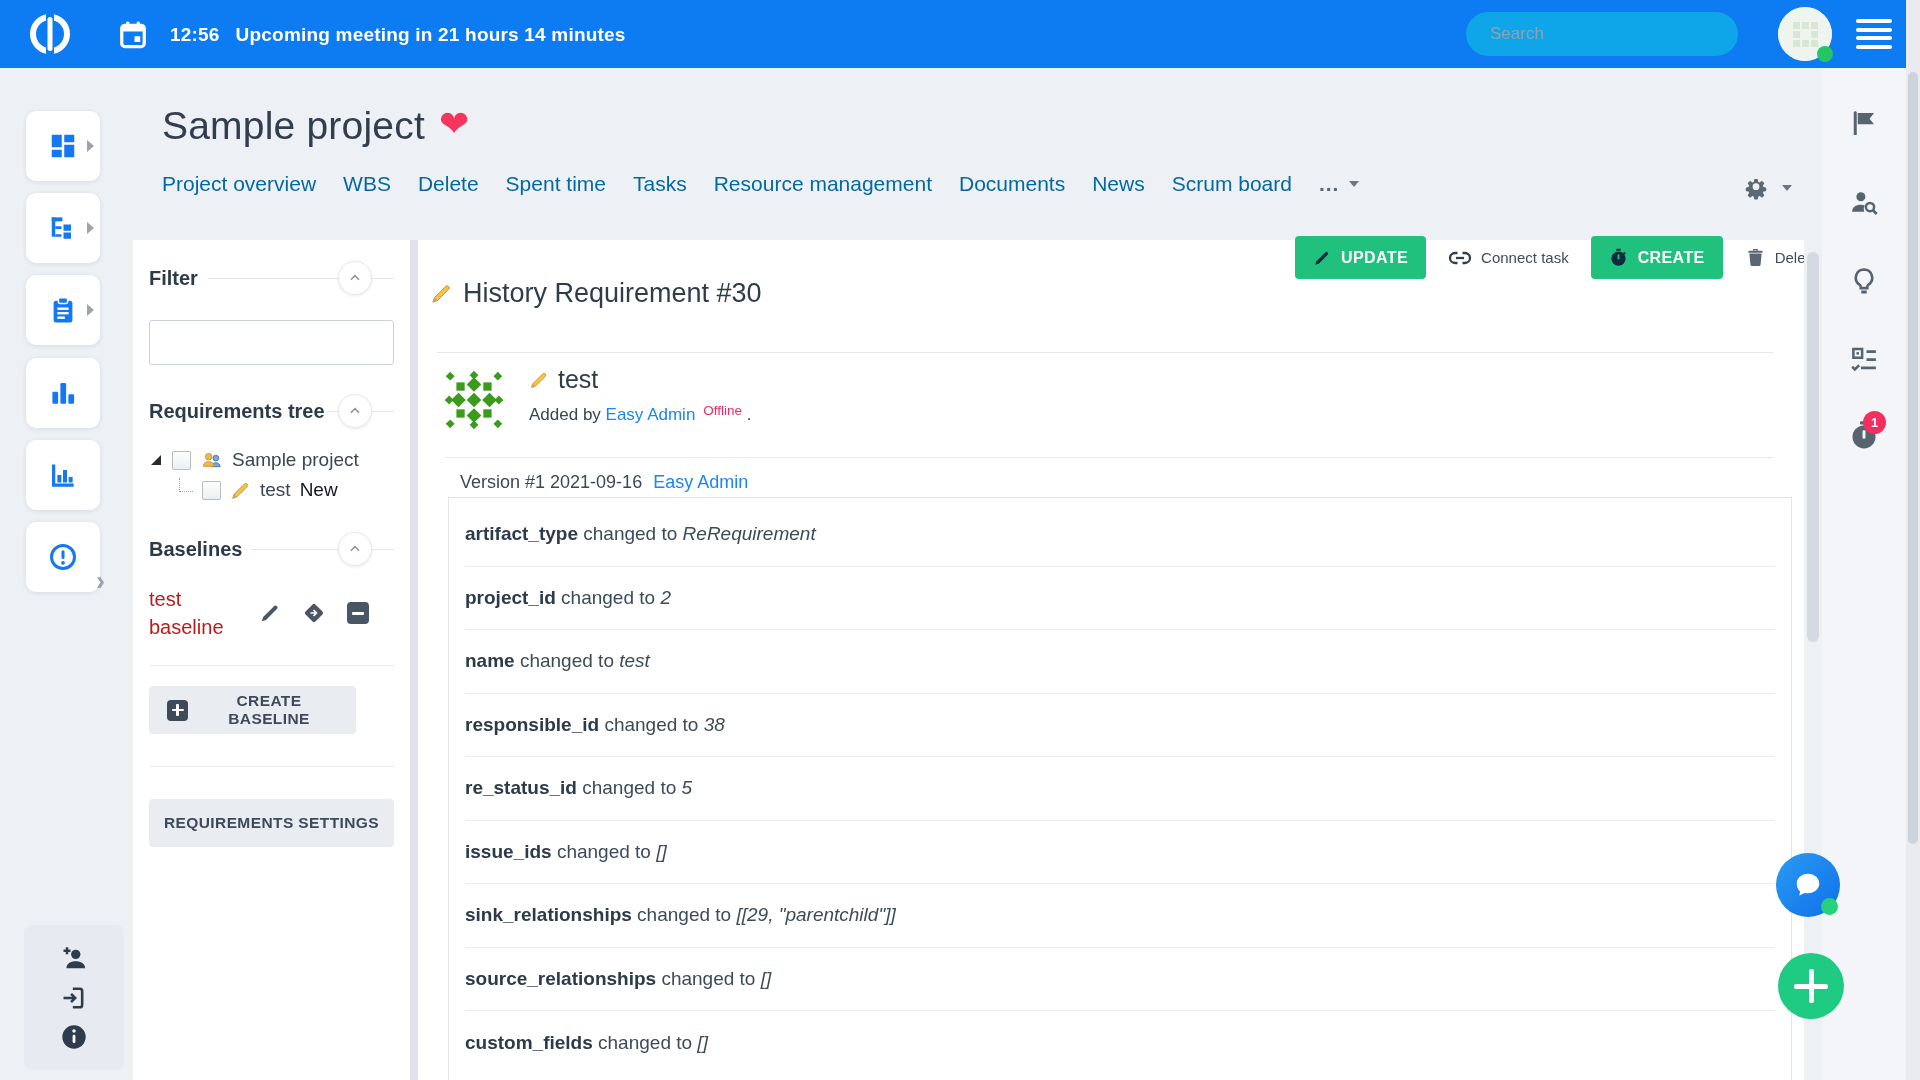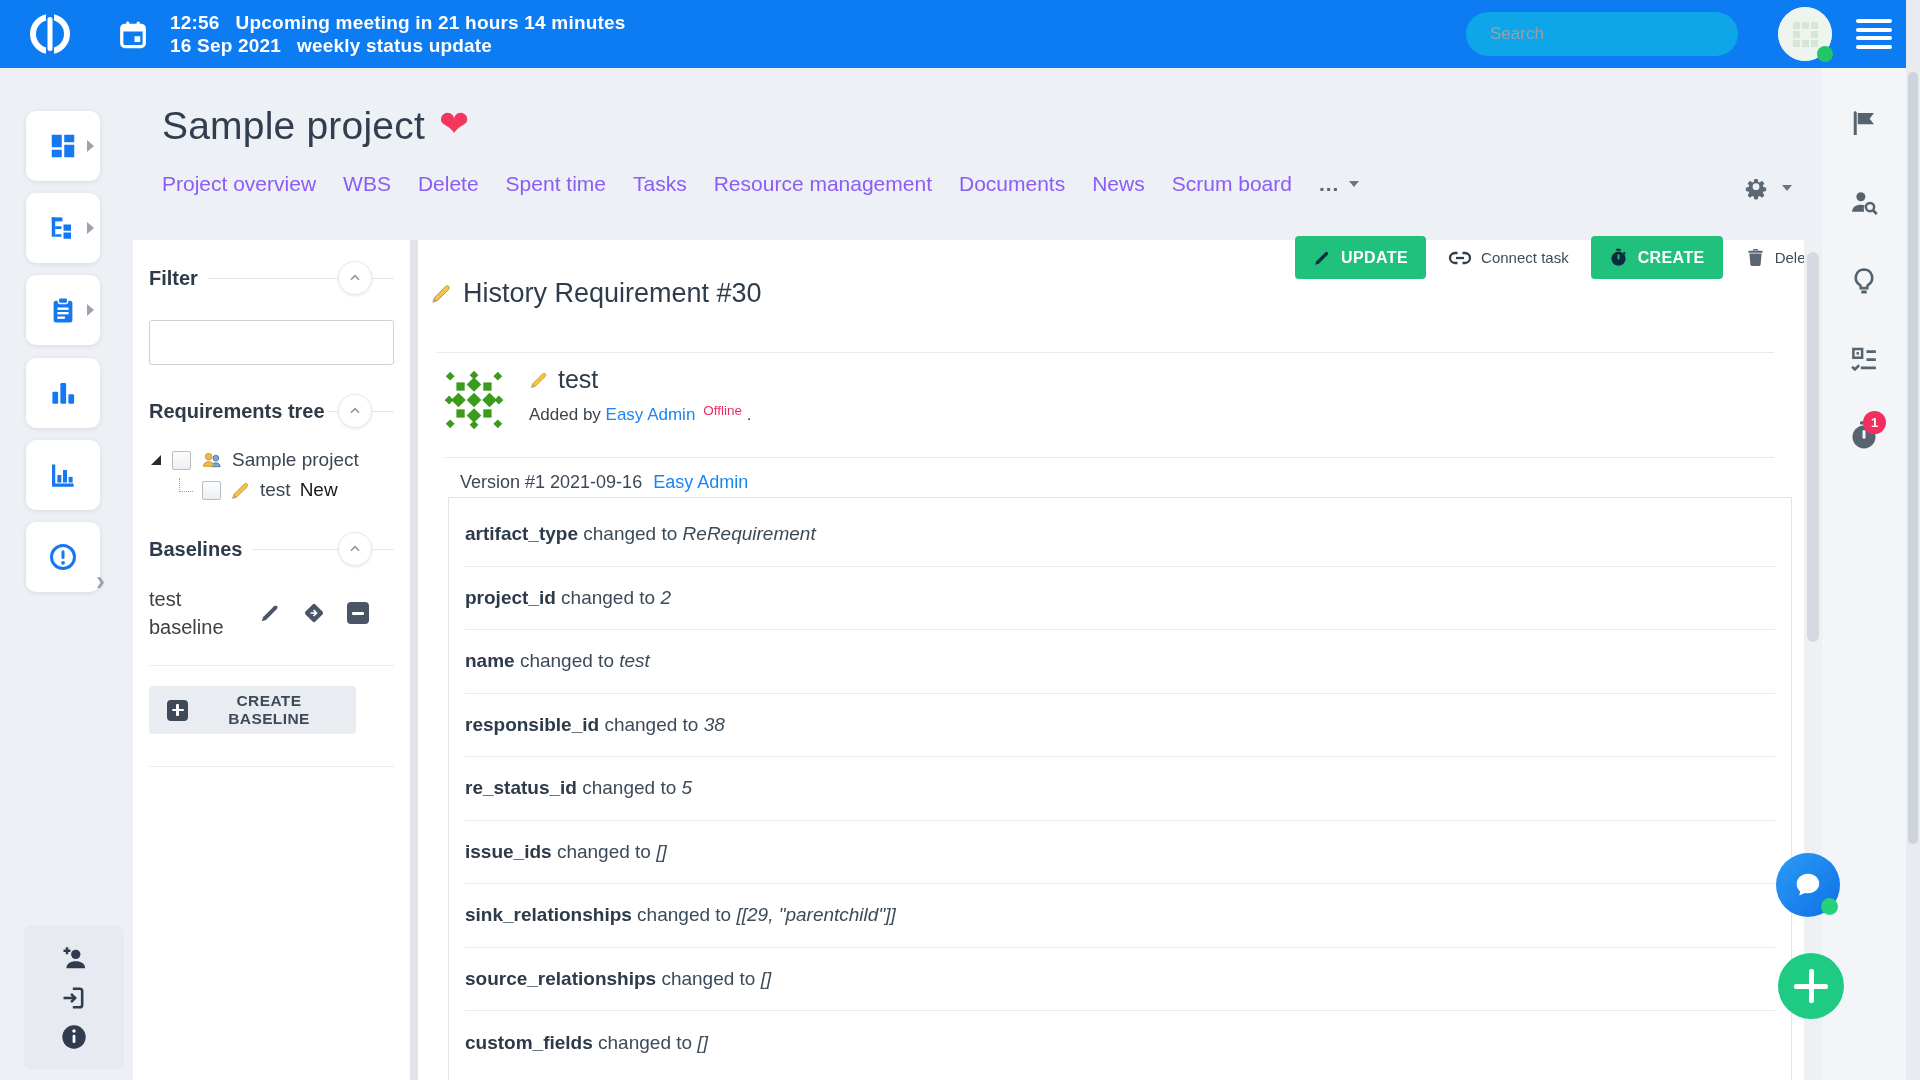--- a/index.html
+++ b/index.html
@@ -30,21 +30,21 @@
   .railcard .caret { position:absolute; right:6px; top:50%; margin-top:-6px; width:0; height:0; border-left:7px solid #9aa3ae; border-top:6px solid transparent; border-bottom:6px solid transparent; }
   .rail-expand { position:absolute; left:96px; top:498px; font-size:27px; font-weight:700; color:#9aa3ae; cursor:pointer; user-select:none; }
   .railbottom { position:absolute; left:24px; top:857px; width:100px; height:145px; background:#e7eaf0; border-radius:8px; display:flex; flex-direction:column; align-items:center; justify-content:space-around; padding:14px 0; }
   .railbottom { top:auto; bottom:10px; }
   .railbottom .rbic { width:28px; height:28px; cursor:pointer; }
 
   
   .ptitle { position:absolute; left:162px; top:104px; font-size:39px; font-weight:500; color:#323e4f; letter-spacing:.2px; display:flex; align-items:center; gap:14px; }
   .ptitle .heart { color:#f5365c; font-size:36px; line-height:1; transform:translateY(-2px); font-family:"DejaVu Sans",sans-serif; }
   .ptabs { position:absolute; left:162px; top:172px; display:flex; align-items:center; gap:27px; font-size:21px; color:#5c6874; white-space:nowrap; }
-  .ptabs a { color:#8b5cf6; text-decoration:none; cursor:pointer; }
+  .ptabs a { color:#0369a1; text-decoration:none; cursor:pointer; }
   .tab-more { display:flex; align-items:center; gap:10px; cursor:pointer; font-weight:700; letter-spacing:1px; }
   .caret-down { width:0; height:0; border-top:6px solid #6b7682; border-left:5px solid transparent; border-right:5px solid transparent; display:inline-block; }
   .pgear { position:absolute; top:176px; left:1744px; display:flex; align-items:center; gap:14px; cursor:pointer; }
 
   
   .lpanel { position:absolute; left:133px; top:240px; width:277px; bottom:0; background:#fff; padding:16px 16px 0 16px; }
   .sechead { display:flex; align-items:center; margin-top:4px; height:36px; }
   .sechead .st { font-size:20px; font-weight:700; color:#2c3a49; white-space:nowrap; }
   .sechead .ln { flex:1; height:1px; background:#e3e7eb; margin:0 0 0 10px; }
   .sechead .ln2 { width:22px; height:1px; background:#e3e7eb; }
@@ -52,21 +52,21 @@
   .filter-input { margin-top:24px; width:245px; height:45px; border:1px solid #ccd2d9; border-radius:3px; background:#fff; font-size:17px; padding:0 10px; outline:none; }
   .tree { margin-top:16px; font-size:19px; color:#3a4653; }
   .trow { display:flex; align-items:center; gap:9px; height:30px; }
   .trow.child { margin-left:30px; }
   .expander { width:14px; height:14px; flex:none; }
   .dotl { width:14px; height:14px; border-left:1px dotted #9aa3ae; border-bottom:1px dotted #9aa3ae; margin-top:-10px; flex:none; }
   .cbx { width:19px; height:19px; border:1px solid #b6bcc4; border-radius:2px; background:linear-gradient(#fdfdfd,#eceff2); flex:none; cursor:pointer; }
   .tlabel { cursor:pointer; }
   .tnew { color:#15191d; }
   .baseline-row { display:flex; align-items:center; margin-top:18px; }
-  .bl-name { width:104px; font-size:20px; line-height:28px; color:#404040; }
+  .bl-name { width:104px; font-size:20px; line-height:28px; color:#b91c1c; }
   .bl-ics { display:flex; align-items:center; gap:21px; margin-left:6px; }
   .bl-ics .ic { cursor:pointer; }
   .minusbtn { width:22px; height:22px; background:#4a5666; border-radius:4px; position:relative; cursor:pointer; }
   .minusbtn::after { content:""; position:absolute; left:5px; top:10px; width:12px; height:2.6px; background:#fff; border-radius:1px; }
   .lp-hr { height:1px; background:#e8ebef; border:none; margin:24px 0 0 0; }
   .btn-light { background:#e9edf2; border:none; border-radius:4px; height:48px; font-size:15.5px; font-weight:600; letter-spacing:.4px; color:#3e4a59; display:flex; align-items:center; justify-content:center; gap:12px; cursor:pointer; font-family:inherit; }
   .create-bl { margin-top:20px; width:207px; padding:0 18px; }
   .plussq { width:21px; height:21px; background:#3e4a59; border-radius:4px; position:relative; flex:none; }
   .plussq::before,.plussq::after { content:""; position:absolute; background:#fff; border-radius:1px; }
   .plussq::before { left:4.5px; top:9.3px; width:12px; height:2.5px; }
@@ -138,24 +138,20 @@
       <rect x="3" y="5" width="18" height="5" rx="2" fill="#fff"></rect>
       <rect x="6.5" y="2" width="2.6" height="4" rx="1.2" fill="#fff"></rect>
       <rect x="14.9" y="2" width="2.6" height="4" rx="1.2" fill="#fff"></rect>
       <rect x="13.2" y="13.8" width="4.6" height="4.6" fill="#fff"></rect>
     </svg>
     <div class="meet">
       <div class="mrow">
         <span>12:56</span>
         <a>Upcoming meeting in 21 hours 14 minutes</a>
       </div>
-      <div class="mrow">
-        <span>16 Sep 2021</span>
-        <a>weekly status update</a>
-      </div>
     </div>
     <div class="tb-spacer"></div>
     <input class="search" type="text" placeholder="Search" style="">
     <div class="tb-avatar">
       <svg width="54" height="54" viewBox="0 0 54 54">
         <circle cx="27" cy="27" r="27" fill="#eef4ee"></circle>
         <g fill="#d7e6d5">
           <rect x="15" y="15" width="7" height="7"></rect>
             <rect x="24" y="15" width="7" height="7"></rect>
             <rect x="33" y="15" width="7" height="7"></rect>
@@ -362,20 +358,23 @@
         </svg>
         <span class="minusbtn"></span>
       </span>
     </div>
     <hr class="lp-hr">
     <button class="btn-light create-bl">
       <span class="plussq"></span>
       <span>CREATE BASELINE</span>
     </button>
     <hr class="lp-hr" style="margin-top:32px">
+    <button class="btn-light req-set">
+      <span>REQUIREMENTS SETTINGS</span>
+    </button>
   </aside>
 
   <div class="vsplit"></div>
 
   <main class="main">
     <div class="actions">
       <button class="btn-green">
         <svg width="18" height="18" viewBox="0 0 24 24">
           <path d="M3 21l1.6-4.6L16.4 4.6a2.2 2.2 0 0 1 3.1 0 2.2 2.2 0 0 1 0 3.1L7.6 19.5z" fill="#0e2b3d"></path>
         </svg>

